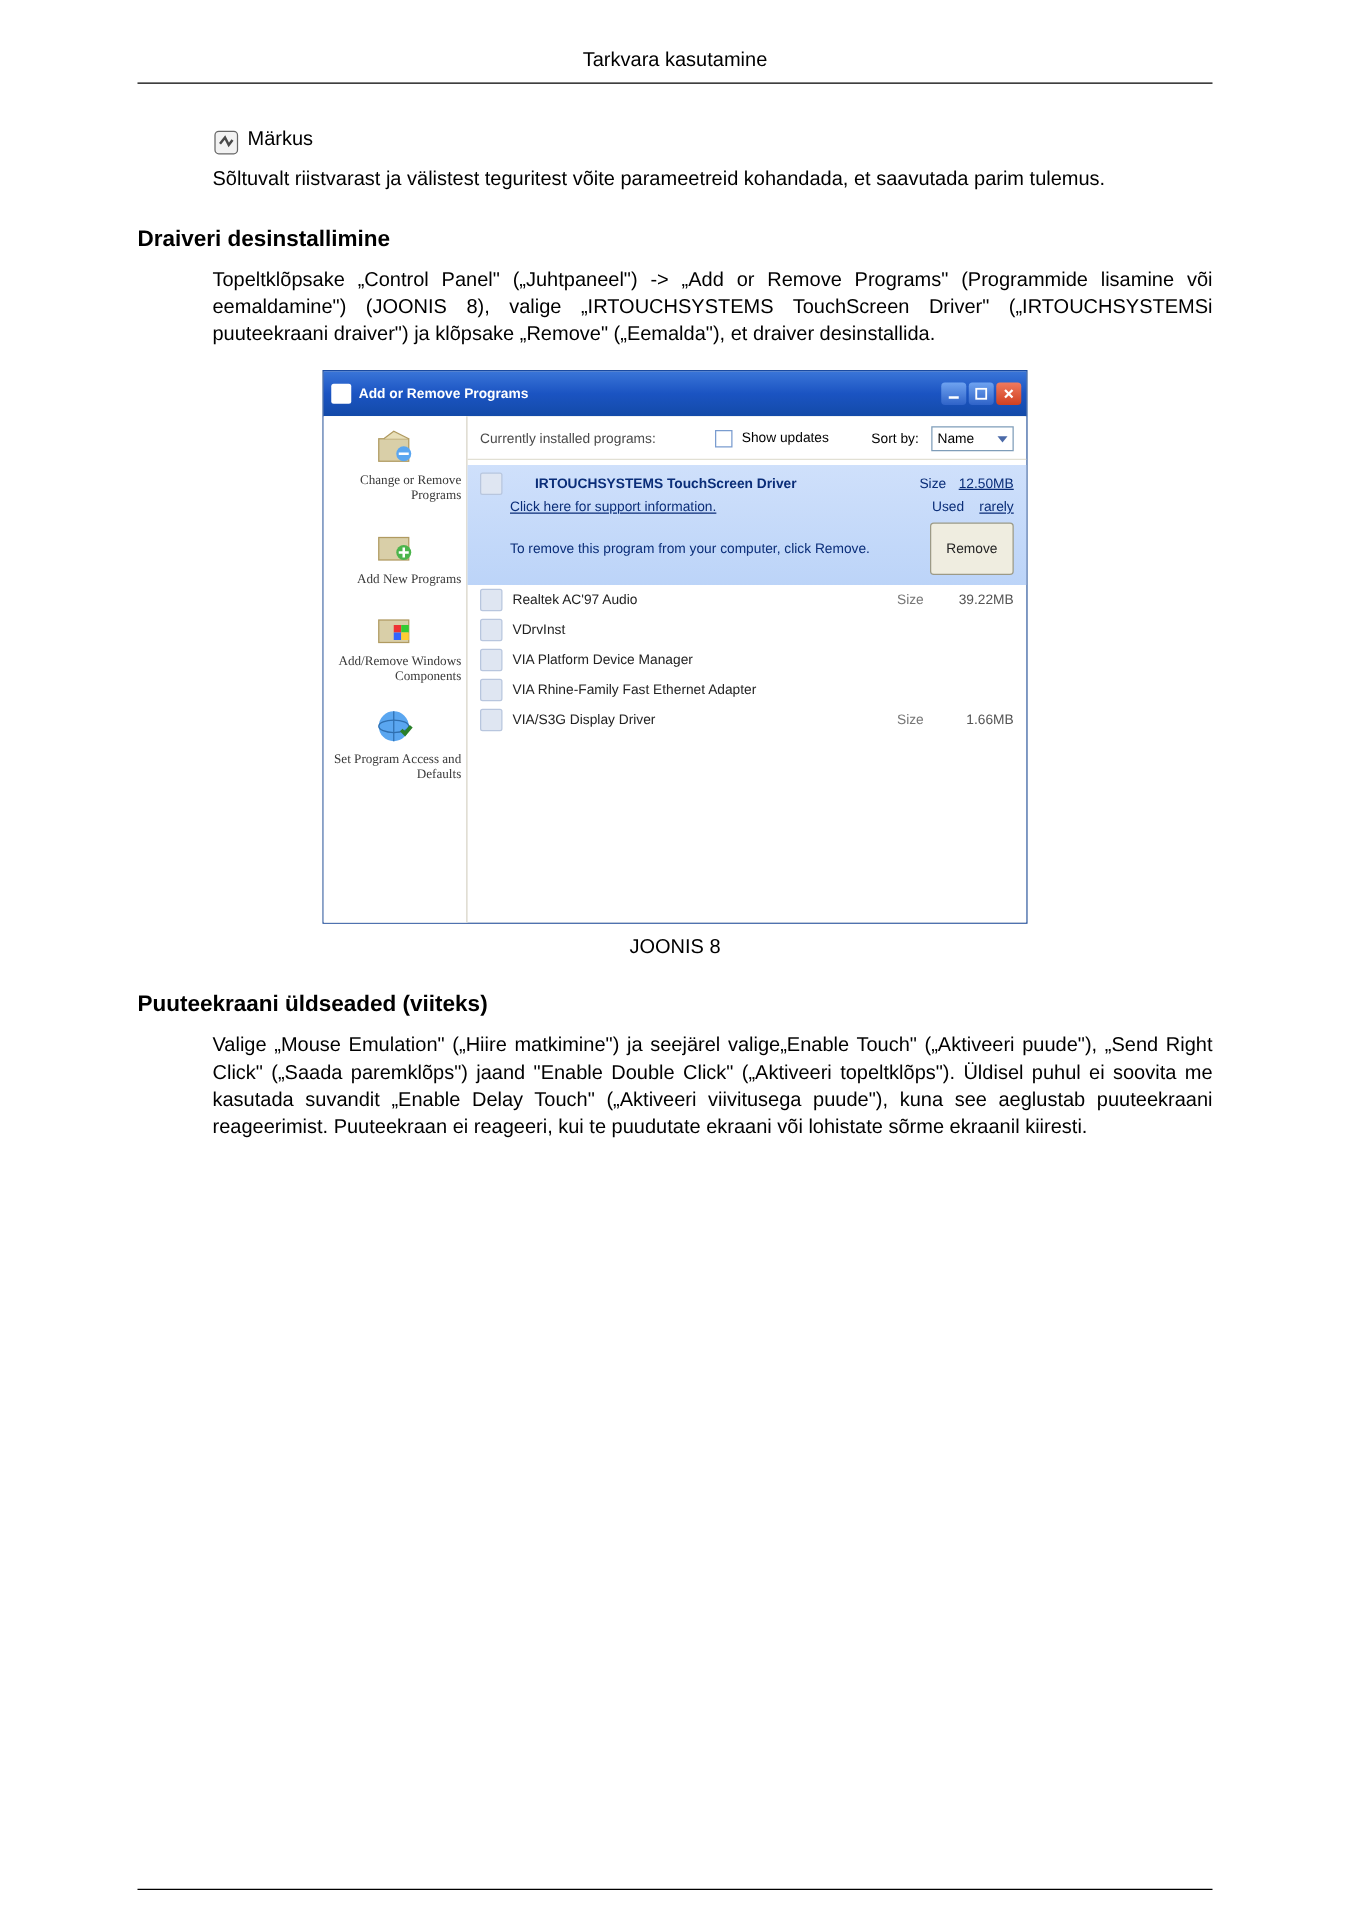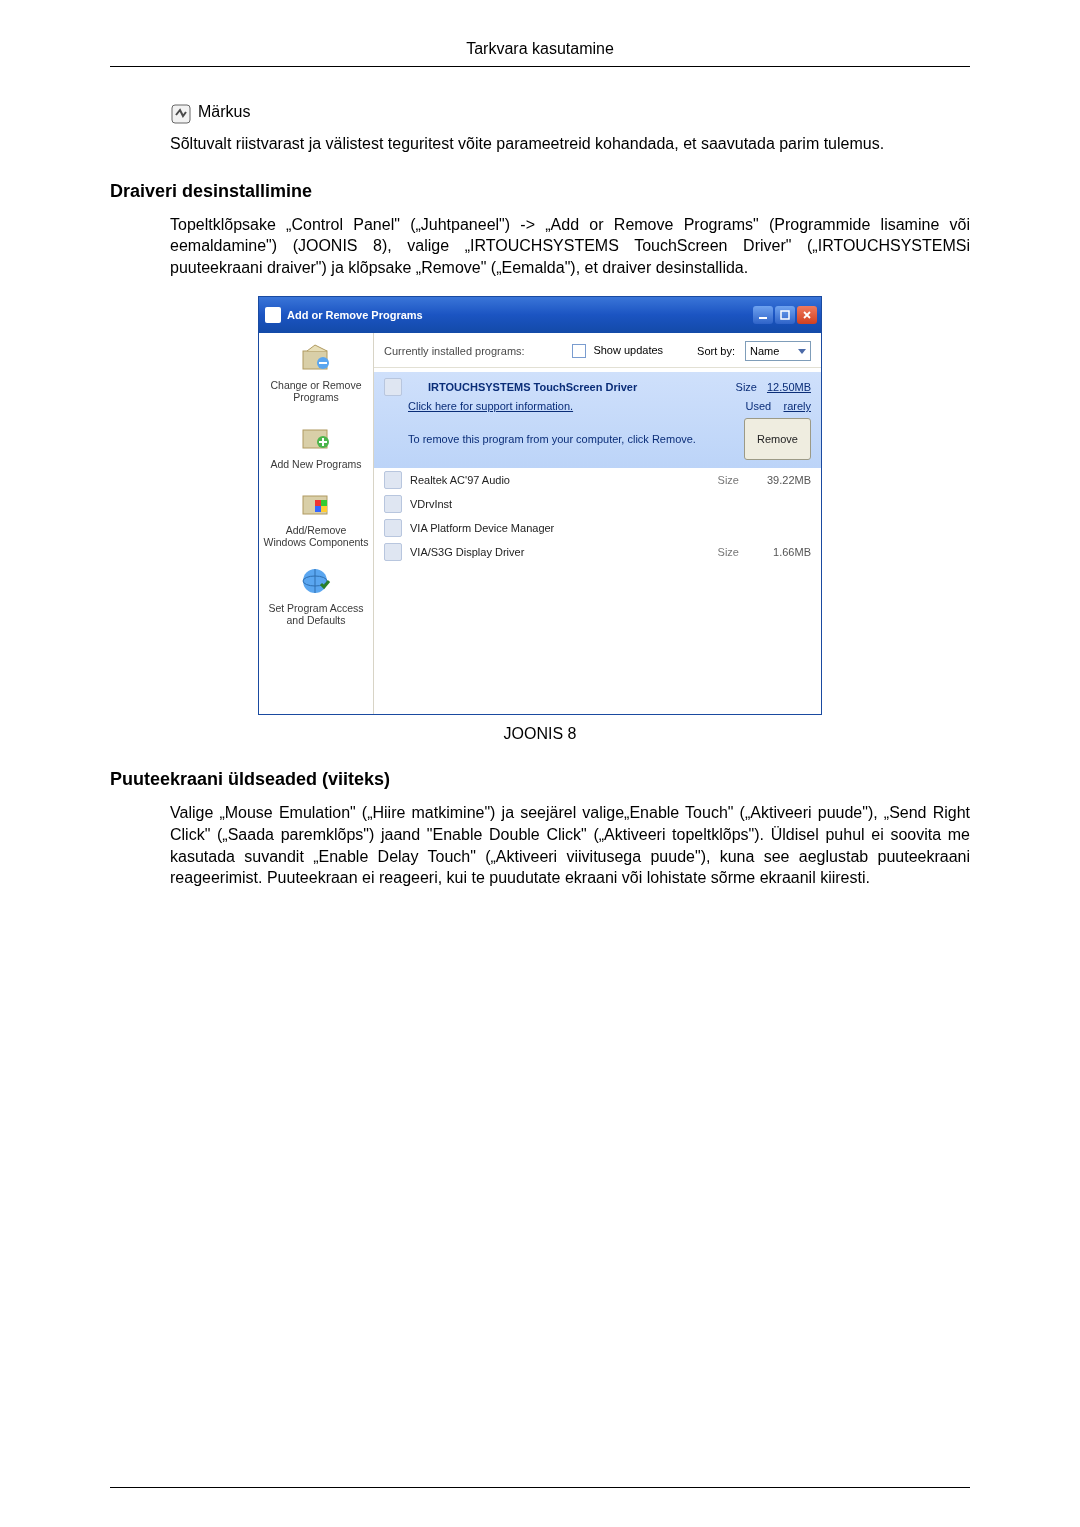--- a/index.html
+++ b/index.html
@@ -75,22 +75,23 @@
     font-weight: bold; font-size: 12px; color: #fff;
   }
   .win-btn.min, .win-btn.max { background: linear-gradient(#6fa3f0,#2f63c8); }
   .win-btn.close { background: linear-gradient(#f07a5e,#d04020); }
   .arp-body { display: flex; background: #fff; }
   .sidebar {
     width: 106px;
     background: #fff;
     border-right: 1px solid #d8d4c6;
     padding: 8px 4px;
-    text-align: center;
+    text-align: right;
     color: #3a3a3a;
+    font-family: Liberation Serif, serif;
   }
   .side-item { margin-bottom: 16px; cursor: default; }
   .side-icon {
     width: 34px; height: 34px; margin: 0 auto 4px auto;
     border-radius: 6px;
     display:flex; align-items:center; justify-content:center;
   }
   .side-label { font-size: 10.5px; line-height: 1.15; }
   .main-pane { flex: 1; display: flex; flex-direction: column; }
   .toolbar-row {
@@ -312,20 +313,26 @@
             <span class="prog-size-col"></span>
           </div>
           <div class="prog-item">
             <span class="prog-icon"></span>
             <span class="prog-name">VIA Platform Device Manager</span>
             <span class="prog-size-label"></span>
             <span class="prog-size-col"></span>
           </div>
           <div class="prog-item">
             <span class="prog-icon"></span>
+            <span class="prog-name">VIA Rhine-Family Fast Ethernet Adapter</span>
+            <span class="prog-size-label"></span>
+            <span class="prog-size-col"></span>
+          </div>
+          <div class="prog-item">
+            <span class="prog-icon"></span>
             <span class="prog-name">VIA/S3G Display Driver</span>
             <span class="prog-size-label">Size</span>
             <span class="prog-size-col">1.66MB</span>
           </div>
 
           <div class="empty-fill"></div>
         </div>
       </div>
     </div>
   </div>

